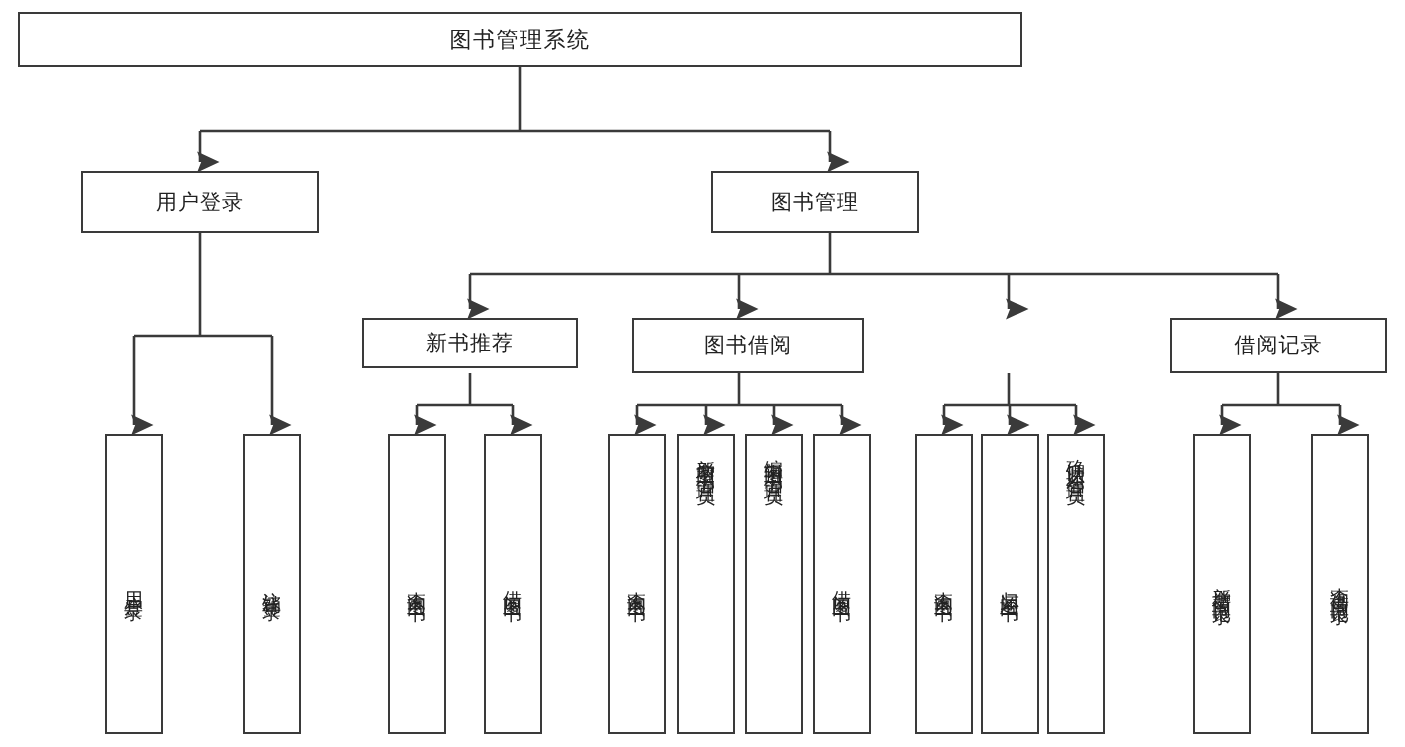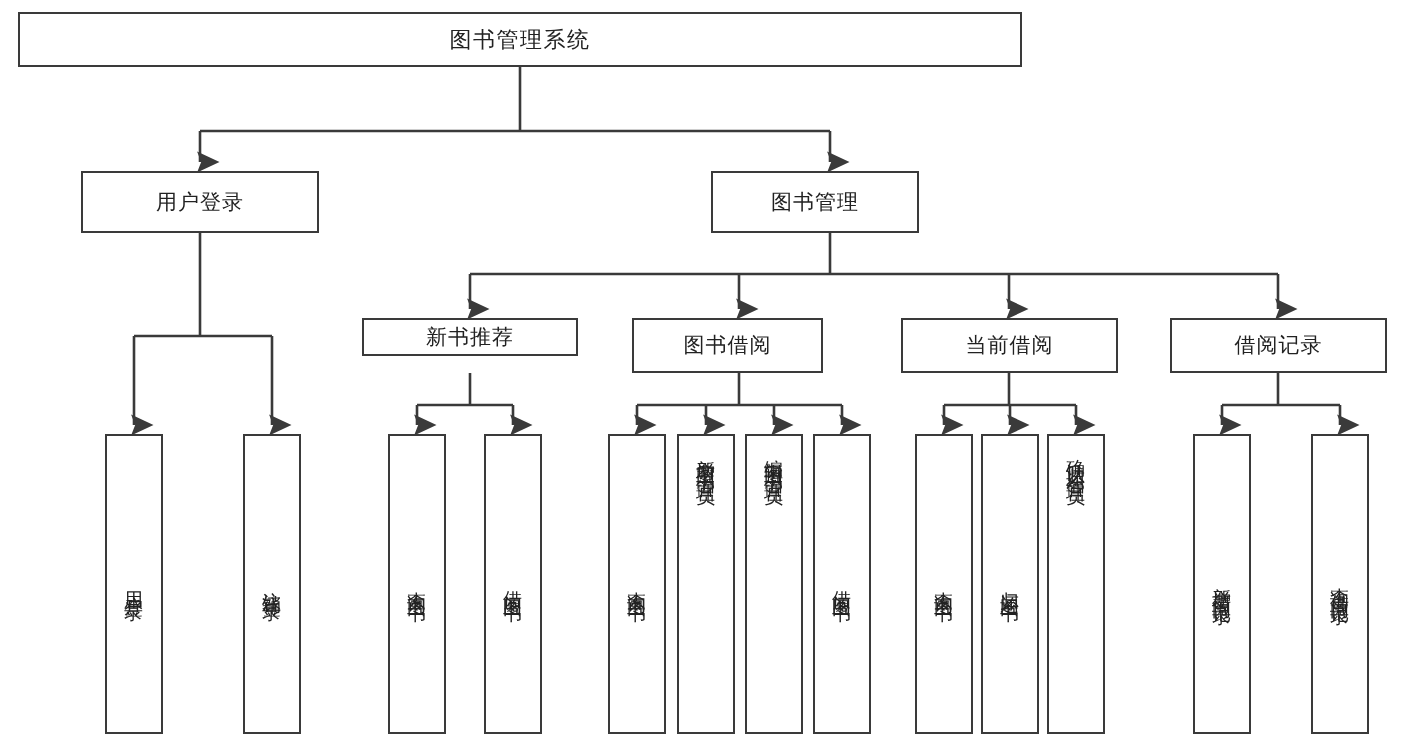--- a/index.html
+++ b/index.html
@@ -141,28 +141,25 @@
     <span class="label">图书管理系统</span>
   </div>
 
   <div class="node horiz" style="left:81px; top:171px; width:238px; height:62px;">
     <span class="label">用户登录</span>
   </div>
   <div class="node horiz" style="left:711px; top:171px; width:208px; height:62px;">
     <span class="label">图书管理</span>
   </div>
 
-  <div class="node horiz" style="left:362px; top:318px; width:216px; height:38px;">
+  <div class="node horiz" style="left:362px; top:318px; width:216px; height:50px;">
     <span class="label">新书推荐</span>
   </div>
-  <div class="node horiz" style="left:632px; top:318px; width:191px; height:55px;">
+  <div class="node horiz" style="left:632px; top:318px; width:232px; height:55px;">
     <span class="label">图书借阅</span>
-  </div>
-  <div class="node horiz" style="left:901px; top:318px; width:217px; height:55px;">
-    <span class="label">当前借阅</span>
   </div>
   <div class="node horiz" style="left:1170px; top:318px; width:217px; height:55px;">
     <span class="label">借阅记录</span>
   </div>
 
   <div class="node vert mid" style="left:105px; top:434px; width:58px; height:300px;">
     <span class="label">用户登录</span>
   </div>
   <div class="node vert mid" style="left:243px; top:434px; width:58px; height:300px;">
     <span class="label">注销登录</span>

